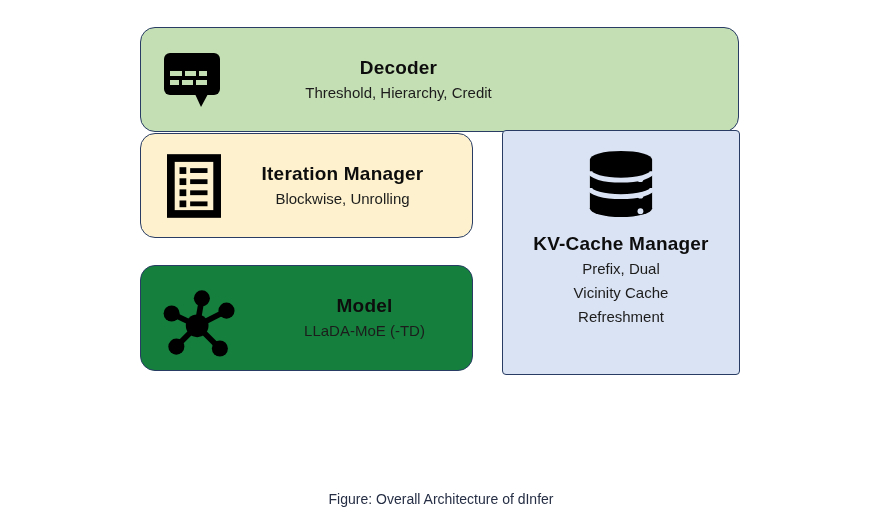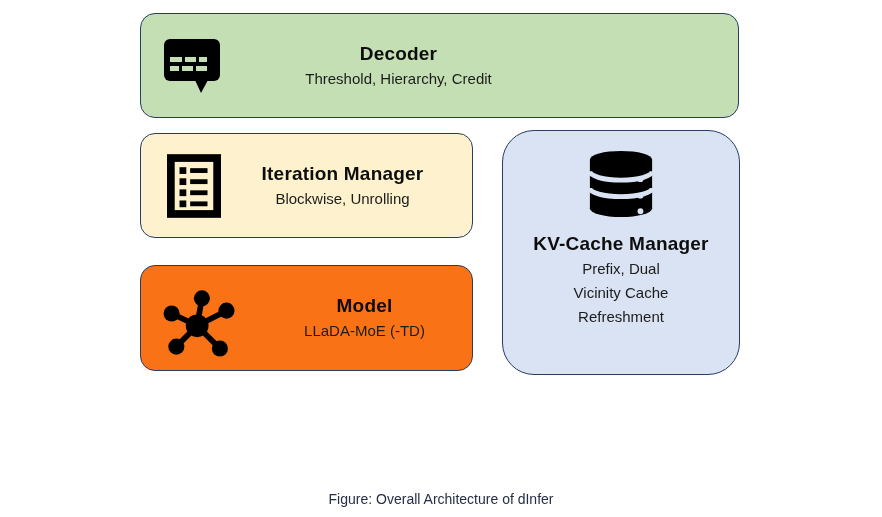--- a/index.html
+++ b/index.html
@@ -11,26 +11,26 @@
     position:absolute;box-sizing:border-box;
     border:1.5px solid #283C64;border-radius:15px;
     display:flex;flex-direction:column;justify-content:center;
   }
   .icon-abs{position:absolute;line-height:0;}
   .text-col{text-align:center;}
   .pad-right{padding-right:82px;}
   .pad-left{padding-left:72px;}
   .title{font-size:19px;font-weight:bold;color:#0D0D0D;line-height:26px;letter-spacing:0.2px;}
   .subtitle{font-size:15px;color:#1C1C1C;line-height:24px;}
-  .box-decoder{left:140px;top:13px;width:599px;height:105px;background:#C5DFB4;}
+  .box-decoder{left:140px;top:27px;width:599px;height:105px;background:#C5DFB4;}
   .box-iteration{left:140px;top:133px;width:333px;height:105px;background:#FDF2CD;}
   .box-model{left:140px;top:265px;width:333px;height:106px;background:#FBE3D5;}
   .box-kv{
     left:502px;top:130px;width:238px;height:245px;background:#DAE3F3;
-    border-radius:32px;justify-content:flex-start;align-items:center;padding-top:18px;
+    border-radius:4px;justify-content:flex-start;align-items:center;padding-top:18px;
   }
   .box-runtime{left:140px;top:383px;width:599px;height:96px;background:#D2D0D0;}
   .kv-title{margin-top:12px;}
   .caption{
     position:absolute;left:0;right:0;top:491px;text-align:center;
     font-size:14px;color:#252E44;
   }
   .caption .cap-prefix{font-weight:normal;}
   .caption .cap-text{margin-left:4px;}
 </style>
@@ -100,21 +100,21 @@
           <circle cx="58" cy="64" r="3"></circle>
         </g>
       </svg>
     </span>
     <div class="title kv-title">KV-Cache Manager</div>
     <div class="subtitle">Prefix, Dual</div>
     <div class="subtitle">Vicinity Cache</div>
     <div class="subtitle">Refreshment</div>
   </div>
 
-  <div class="box box-model" style="background-color: #f97316; padding-left: 44px;">
+  <div class="box box-model" style="background-color: #15803d; padding-left: 44px;">
     <span class="icon-abs" style="left:20px;top:21px;">
       <svg width="78" height="70" viewBox="0 0 80 74">
         <g stroke="#000000" stroke-width="6">
           <line x1="37" y1="41" x2="42" y2="12"></line>
           <line x1="37" y1="41" x2="10" y2="28"></line>
           <line x1="37" y1="41" x2="68" y2="25"></line>
           <line x1="37" y1="41" x2="15" y2="63"></line>
           <line x1="37" y1="41" x2="61" y2="65"></line>
         </g>
         <g fill="#000000">

